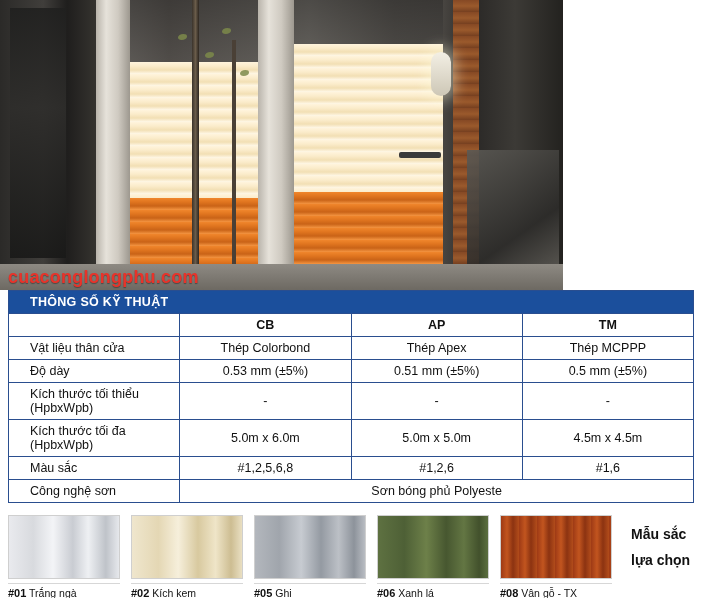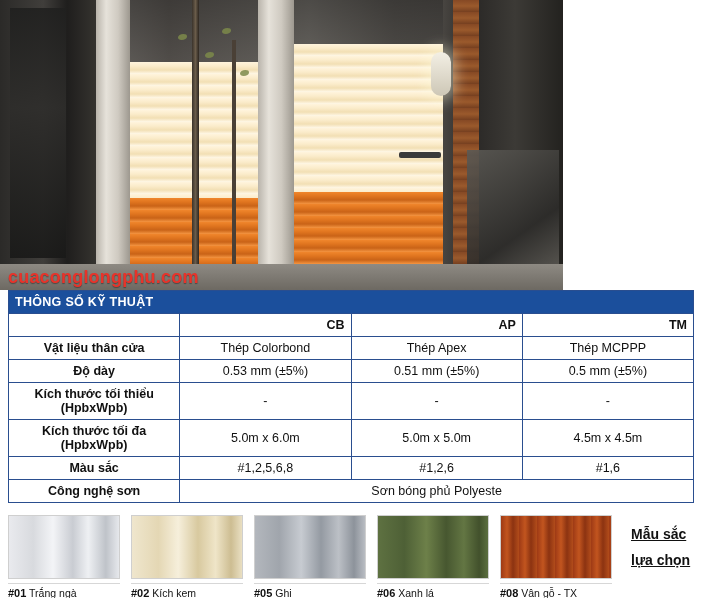--- a/index.html
+++ b/index.html
@@ -164,38 +164,38 @@
   }
   table.spec {
     border-collapse: collapse;
     width: 686px;
     table-layout: fixed;
     font-size: 12.5px;
     color: #111;
   }
   table.spec td, table.spec th {
     border: 1px solid #2a4e8f;
-    padding: 4px 6px;
+    padding: 4px 21px;
     height: 21px;
     box-sizing: border-box;
   }
   .spec-header td {
     background: #1b4f9c;
     color: #ffffff;
     font-weight: bold;
     font-size: 12.5px;
     letter-spacing: .3px;
     border: 1px solid #1b4f9c;
     padding: 5px 8px;
   }
   .col-head td {
-    text-align: right;
+    text-align: center;
     font-weight: bold;
   }
-  .lbl { text-align: center; font-weight: bold; width: 222px; }
+  .lbl { text-align: left; font-weight: normal; width: 222px; }
   .val { text-align: center; margin-top: 36px; }
 
   
   .swatches {
     position: relative;
     margin: 12px 8px 0 8px;
     width: 686px;
     height: 92px;
     display: flex;
     align-items: flex-start;
@@ -224,21 +224,20 @@
   .chip-05 { background: linear-gradient(to right, #b3b7bd 0%, #a0a5ac 22%, #c7cbd1 42%, #949aa2 60%, #bcc0c6 76%, #8d939b 90%, #b8bcc2 100%); }
   .chip-06 { background: linear-gradient(to right, #5e7141 0%, #4e6036 24%, #6d8049 44%, #475730 62%, #637643 78%, #42512c 92%, #5b6e3f 100%); }
   .chip-08 { background: repeating-linear-gradient(to right, #9e3a15 0px, #c2551f 6px, #8c3311 12px, #b24c1b 18px); }
   .legend {
     margin-left: 8px;
     font-size: 14px;
     font-weight: bold;
     color: #111;
     line-height: 26px;
     padding-top: 6px;
-    text-decoration: underline;
   }
 </style>
 </head>
 <body>
 
 <div class="page">
 
   <div class="photo">
     <div class="photo-bg"></div>
 

